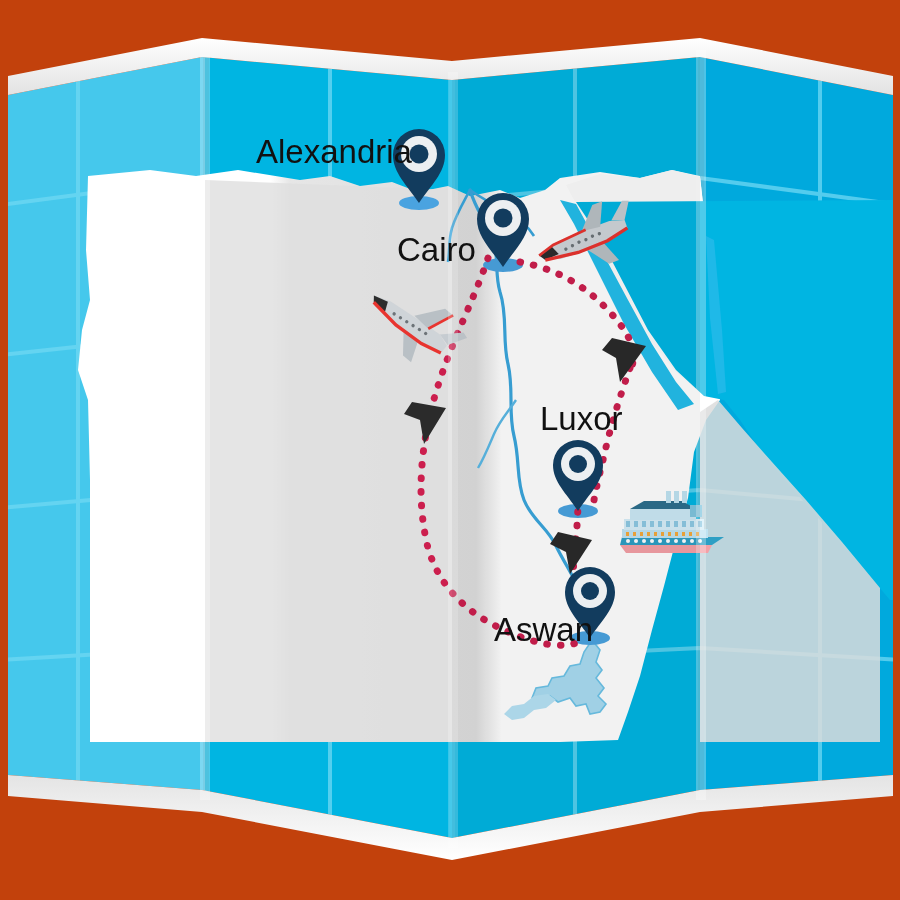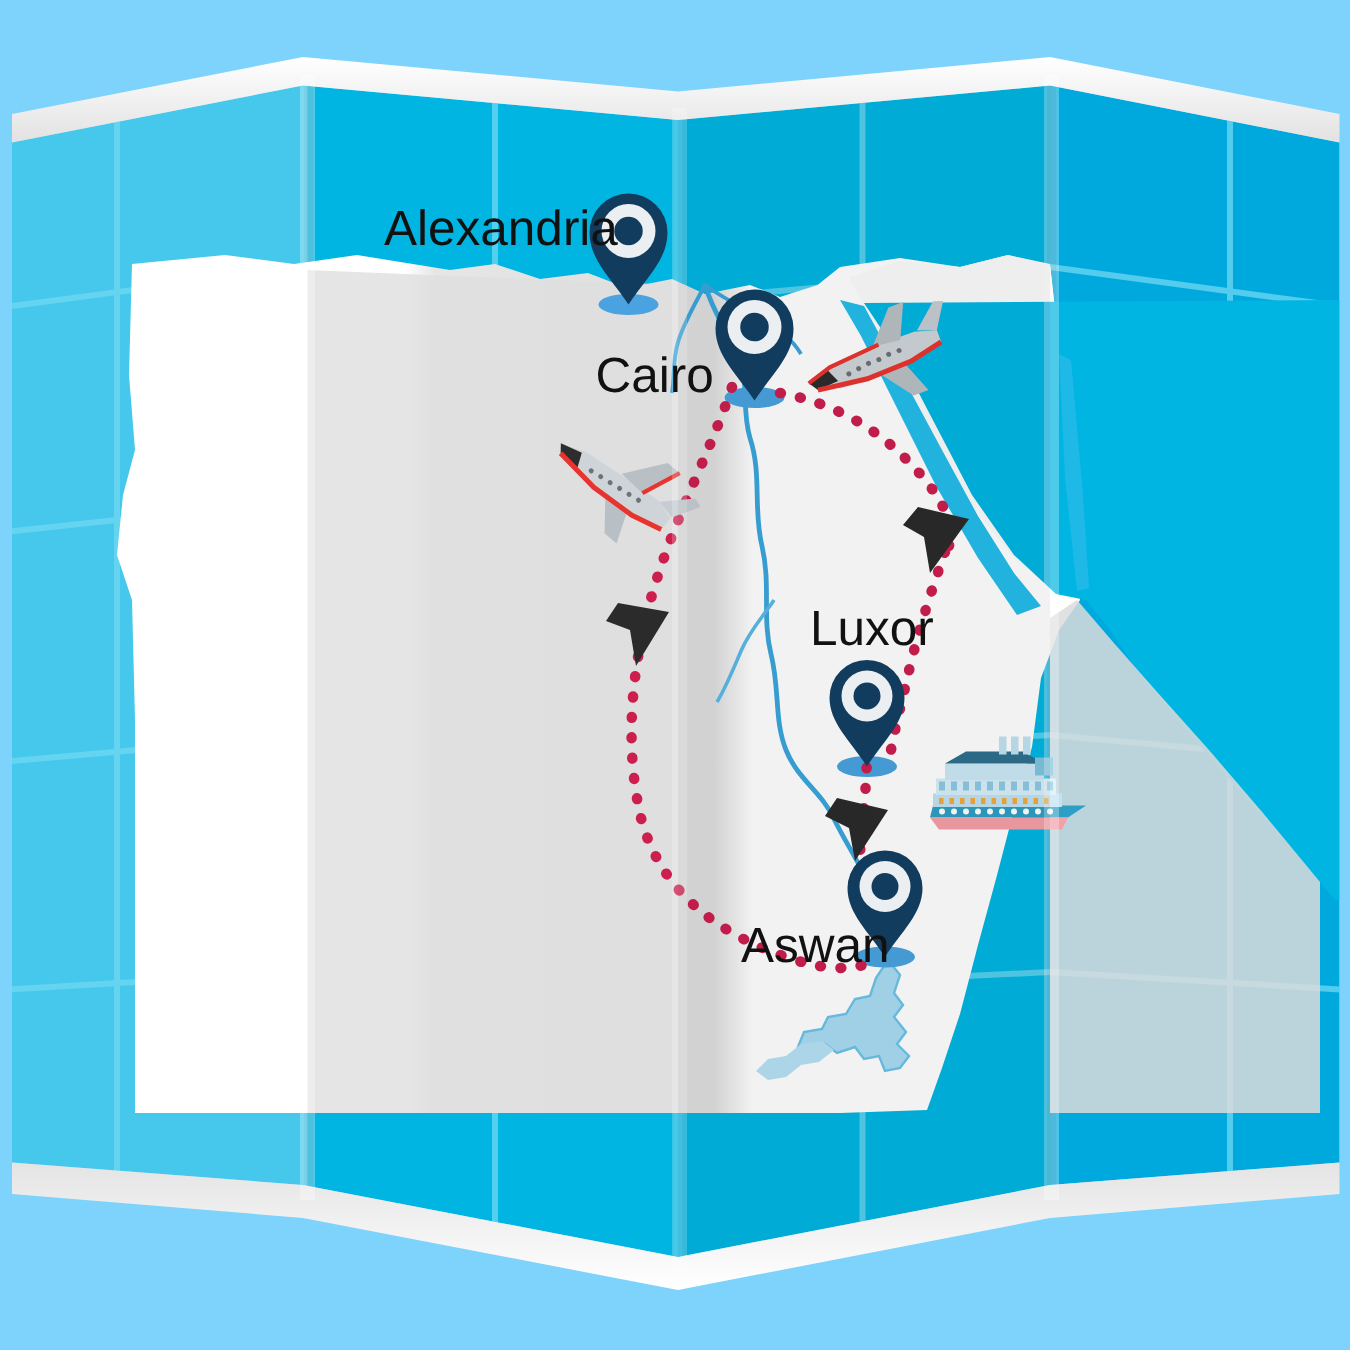--- a/index.html
+++ b/index.html
@@ -1,19 +1,19 @@
 <!DOCTYPE html>
 <html><head>
 <meta charset="utf-8">
 <title>Egypt Travel Map</title>
 <style>
   html,body{margin:0;padding:0;background:#000;}
   body{width:900px;height:900px;overflow:hidden;
        font-family:"Liberation Sans","DejaVu Sans",sans-serif;}
-  #stage{position:relative;width:900px;height:900px;background:#7dd3fc;}
+  #stage{position:relative;width:900px;height:900px;background:#c2410c;}
   #stage svg{display:block;}
   .city-label{font-family:"Liberation Sans","DejaVu Sans",sans-serif;
               font-size:33px;fill:#111111;font-weight:400;}
 </style>
 </head>
 <body>
 
 <div id="stage">
 <svg width="900" height="900" viewBox="0 0 900 900" xmlns="http://www.w3.org/2000/svg">
   <defs>

